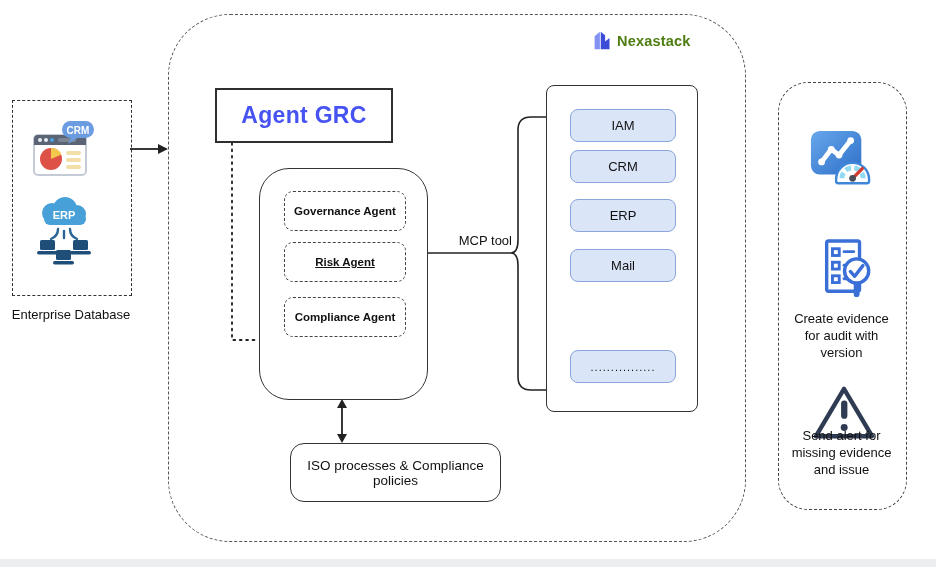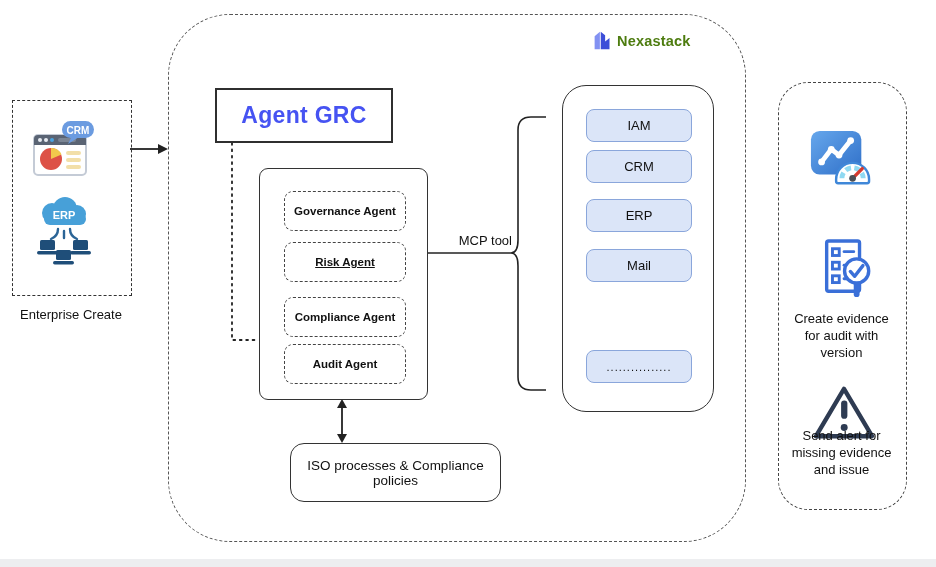--- a/index.html
+++ b/index.html
@@ -20,29 +20,29 @@
   
   .brand{left:592px;top:30px;display:flex;align-items:center;gap:4px;}
   .brand-text{font-size:14.5px;font-weight:bold;color:#4d7c0f;letter-spacing:.2px;}
 
   
   .grc-title-box{left:215px;top:88px;width:174px;height:51px;background:#fff;border:2px solid #2f2f2f;
     display:flex;align-items:center;justify-content:center;}
   .grc-title{font-size:23px;font-weight:bold;color:#4653f2;letter-spacing:.3px;}
 
   
-  .agents-box{left:259px;top:168px;width:167px;height:230px;border:1.6px solid #333;border-radius:9px;background:#fff;}
+  .agents-box{left:259px;top:168px;width:167px;height:230px;border:1.6px solid #333;border-radius:30px;background:#fff;}
   .agent-chip{position:absolute;left:24px;width:120px;height:38px;border:1.6px dashed #444;border-radius:9px;
     display:flex;align-items:center;justify-content:center;font-size:11.5px;font-weight:bold;background:#fff;}
   .agent-0{top:22px;} .agent-1{top:73px;text-decoration:underline;} .agent-2{top:128px;text-align:center;} .agent-3{top:175px;}
 
   .mcp-label{left:438px;top:233px;width:74px;text-align:right;font-size:13px;color:#111;}
 
   
-  .tools-box{left:546px;top:85px;width:150px;height:325px;border:1.6px solid #333;border-radius:24px;background:#fff;margin-left:16px;}
+  .tools-box{left:546px;top:85px;width:150px;height:325px;border:1.6px solid #333;border-radius:8px;background:#fff;}
   .tool-chip{position:absolute;left:23px;width:104px;height:31px;background:#dbe5f8;border:1px solid #8aa6db;
     border-radius:8px;display:flex;align-items:center;justify-content:center;font-size:13px;color:#111;}
   .tool-0{top:23px;} .tool-1{top:64px;} .tool-2{top:113px;} .tool-3{top:163px;} .tool-4{top:214px;}
   .tool-5{top:264px;font-size:11px;letter-spacing:1px;}
 
   
   .iso-box{left:290px;top:443px;width:211px;height:59px;border:1.6px solid #333;border-radius:14px;background:#fff;
     display:flex;align-items:center;justify-content:center;text-align:center;font-size:13.5px;padding:14px 6px;box-sizing:border-box;}
 
   
@@ -110,41 +110,40 @@
     <g fill="#1f4e79">
       <rect x="8" y="44" width="15" height="10" rx="1.5"></rect>
         <rect x="5" y="55" width="21" height="3.5" rx="1.7"></rect>
       <rect x="41" y="44" width="15" height="10" rx="1.5"></rect>
         <rect x="38" y="55" width="21" height="3.5" rx="1.7"></rect>
       <rect x="24" y="54" width="15" height="10" rx="1.5"></rect>
         <rect x="21" y="65" width="21" height="3.5" rx="1.7"></rect>
     </g>
   </svg>
 
-  <div class="abs enterprise-label">Enterprise Create</div>
+  <div class="abs enterprise-label">Enterprise Database</div>
 
   <div class="abs main-container"></div>
 
   <div class="abs brand">
     <svg width="21" height="21" viewBox="0 0 24 24">
       <path d="M3,22 V7 L9,2 V22 Z" fill="#8291f2"></path>
       <path d="M10,22 V2 L15,6 V13 L20,9 V22 Z" fill="#3c4ed8"></path>
     </svg>
     <span class="brand-text">Nexastack</span>
   </div>
 
   <div class="abs grc-title-box">
     <span class="grc-title">Agent GRC</span>
   </div>
 
   <div class="abs agents-box">
     <div class="agent-chip agent-0">Governance Agent</div>
     <div class="agent-chip agent-1">Risk Agent</div>
     <div class="agent-chip agent-2">Compliance Agent</div>
-    <div class="agent-chip agent-3">Audit Agent</div>
   </div>
 
   <div class="abs mcp-label">MCP tool</div>
 
   <div class="abs tools-box">
     <div class="tool-chip tool-0">IAM</div>
     <div class="tool-chip tool-1">CRM</div>
     <div class="tool-chip tool-2">ERP</div>
     <div class="tool-chip tool-3">Mail</div>
     <div class="tool-chip tool-5">................</div>

